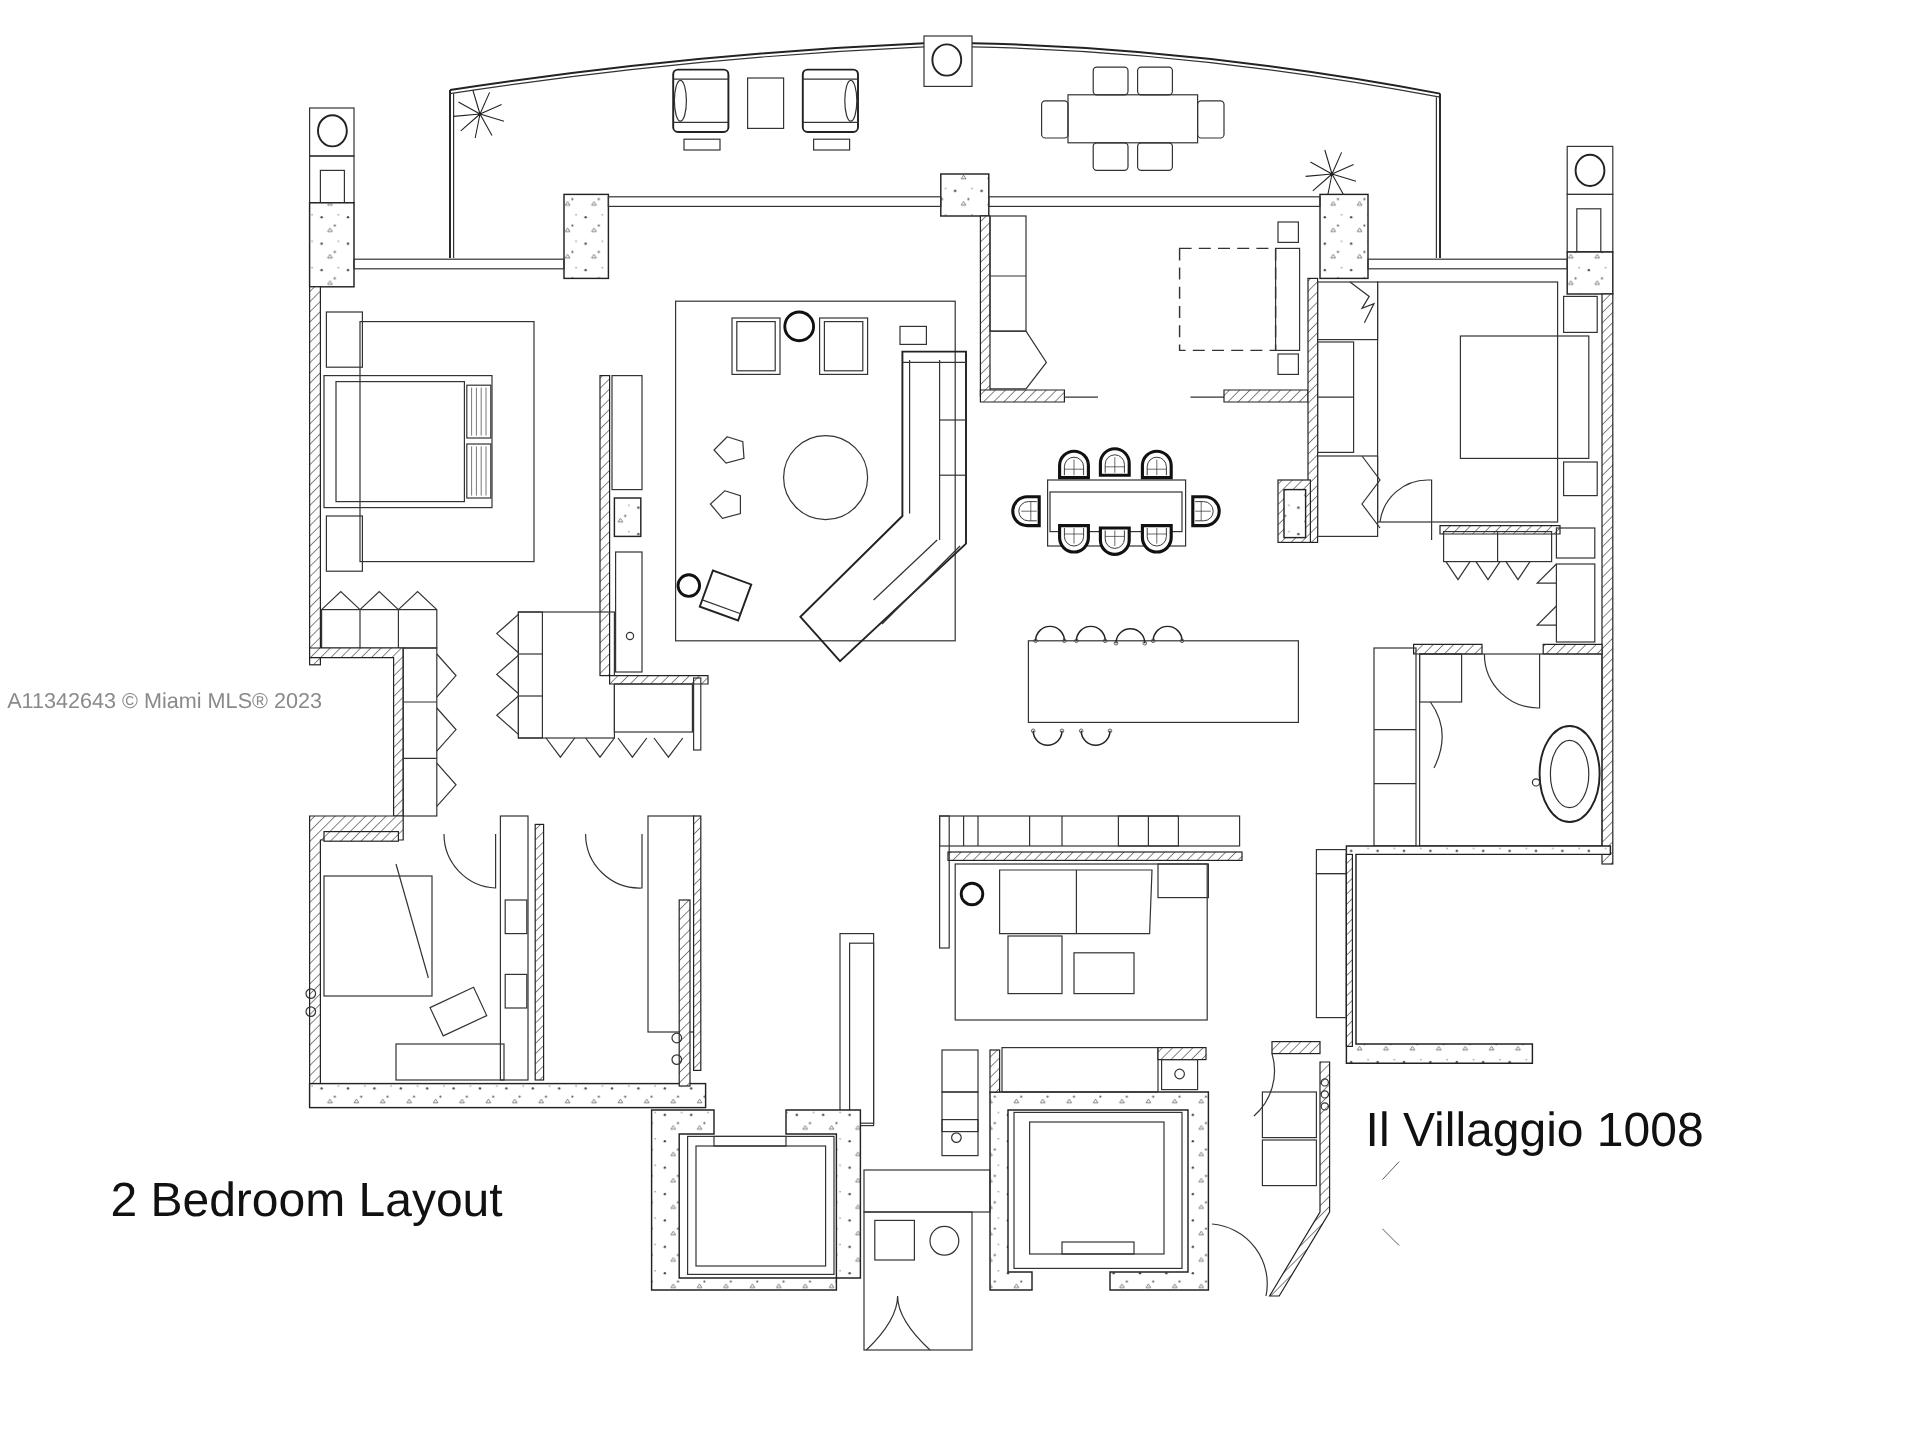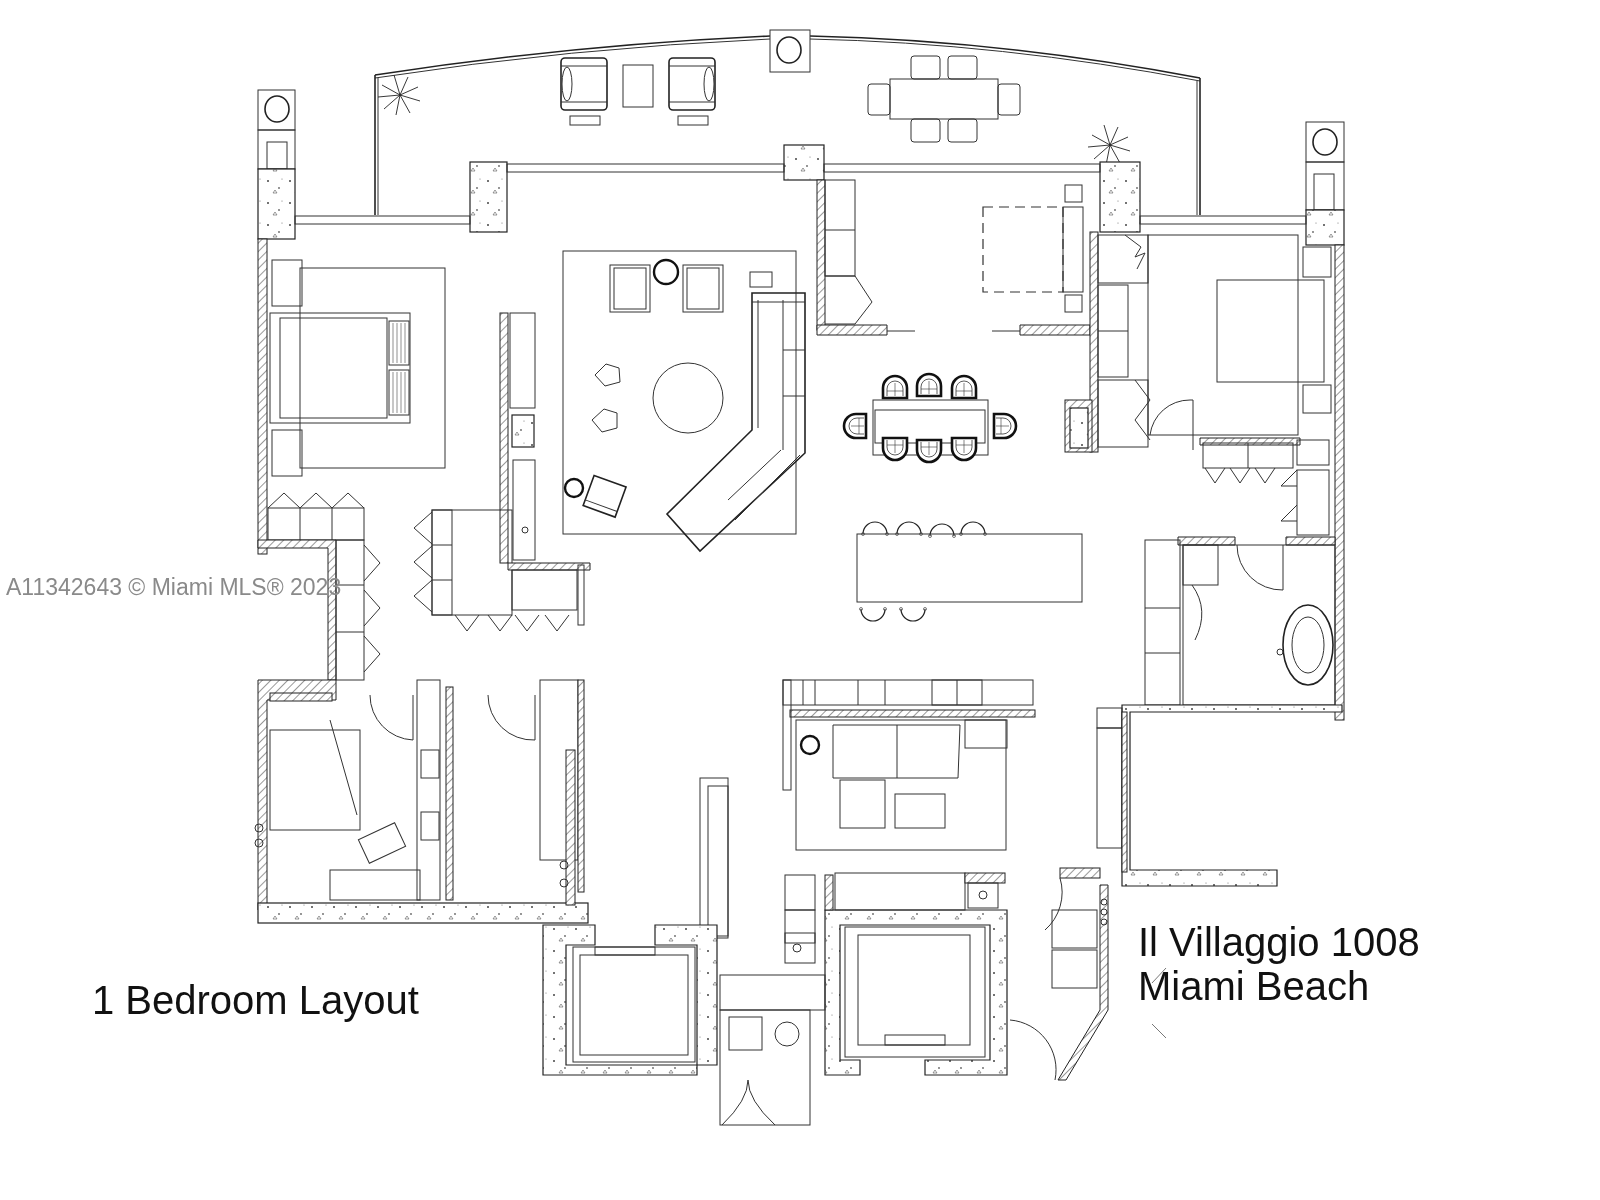--- a/index.html
+++ b/index.html
@@ -6,21 +6,21 @@
   body { width:1600px; height:1200px; position:relative; overflow:hidden; font-family:"Liberation Sans", sans-serif; }
   svg.plan { position:absolute; left:0; top:0; width:1600px; height:1200px; }
   .w { fill:none; stroke:#222; stroke-width:1.6; }
   .t { fill:none; stroke:#333; stroke-width:1; }
   .thin { fill:none; stroke:#555; stroke-width:0.8; }
   .bold { fill:none; stroke:#111; stroke-width:2.4; }
   .hatch { fill:url(#hatch); stroke:#222; stroke-width:1; }
   .conc { fill:url(#conc); stroke:#222; stroke-width:1.2; }
   .dash { fill:none; stroke:#333; stroke-width:1.2; stroke-dasharray:10 6; }
   .label { position:absolute; color:#111; white-space:nowrap; }
-  #watermark { left:6px; top:574px; font-size:23px; color:#8a8a8a; }
+  #watermark { left:6px; top:574px; font-size:18px; color:#8a8a8a; }
   #layout-title { left:92px; top:978px; font-size:40px; }
   #address { left:1138px; top:920px; font-size:40px; line-height:44px; }
   #address div { display:block; }
 </style>
 </head>
 <body>
 
 <svg class="plan" viewBox="0 0 1600 1200" xmlns="http://www.w3.org/2000/svg">
   <defs>
     <pattern id="hatch" patternUnits="userSpaceOnUse" width="6" height="6" patternTransform="rotate(45)">
@@ -369,17 +369,16 @@
       <circle class="t" cx="1104" cy="912" r="3"></circle>
       <circle class="t" cx="1104" cy="922" r="3"></circle>
     <path class="t" d="M1055 1080 A 50 50 0 0 0 1010 1020"></path>
   </g>
 
   <line class="thin" x1="1152" y1="983" x2="1166" y2="968"></line>
   <line class="thin" x1="1152" y1="1024" x2="1166" y2="1038"></line>
 </svg>
 
 <div class="label" id="watermark">A11342643 © Miami MLS® 2023</div>
-<div class="label" id="layout-title">1 Bedroom Layout</div>
+<div class="label" id="layout-title">2 Bedroom Layout</div>
 <div class="label" id="address">
   <div>Il Villaggio 1008</div>
-  <div>Miami Beach</div>
 </div>
 
 </body></html>

